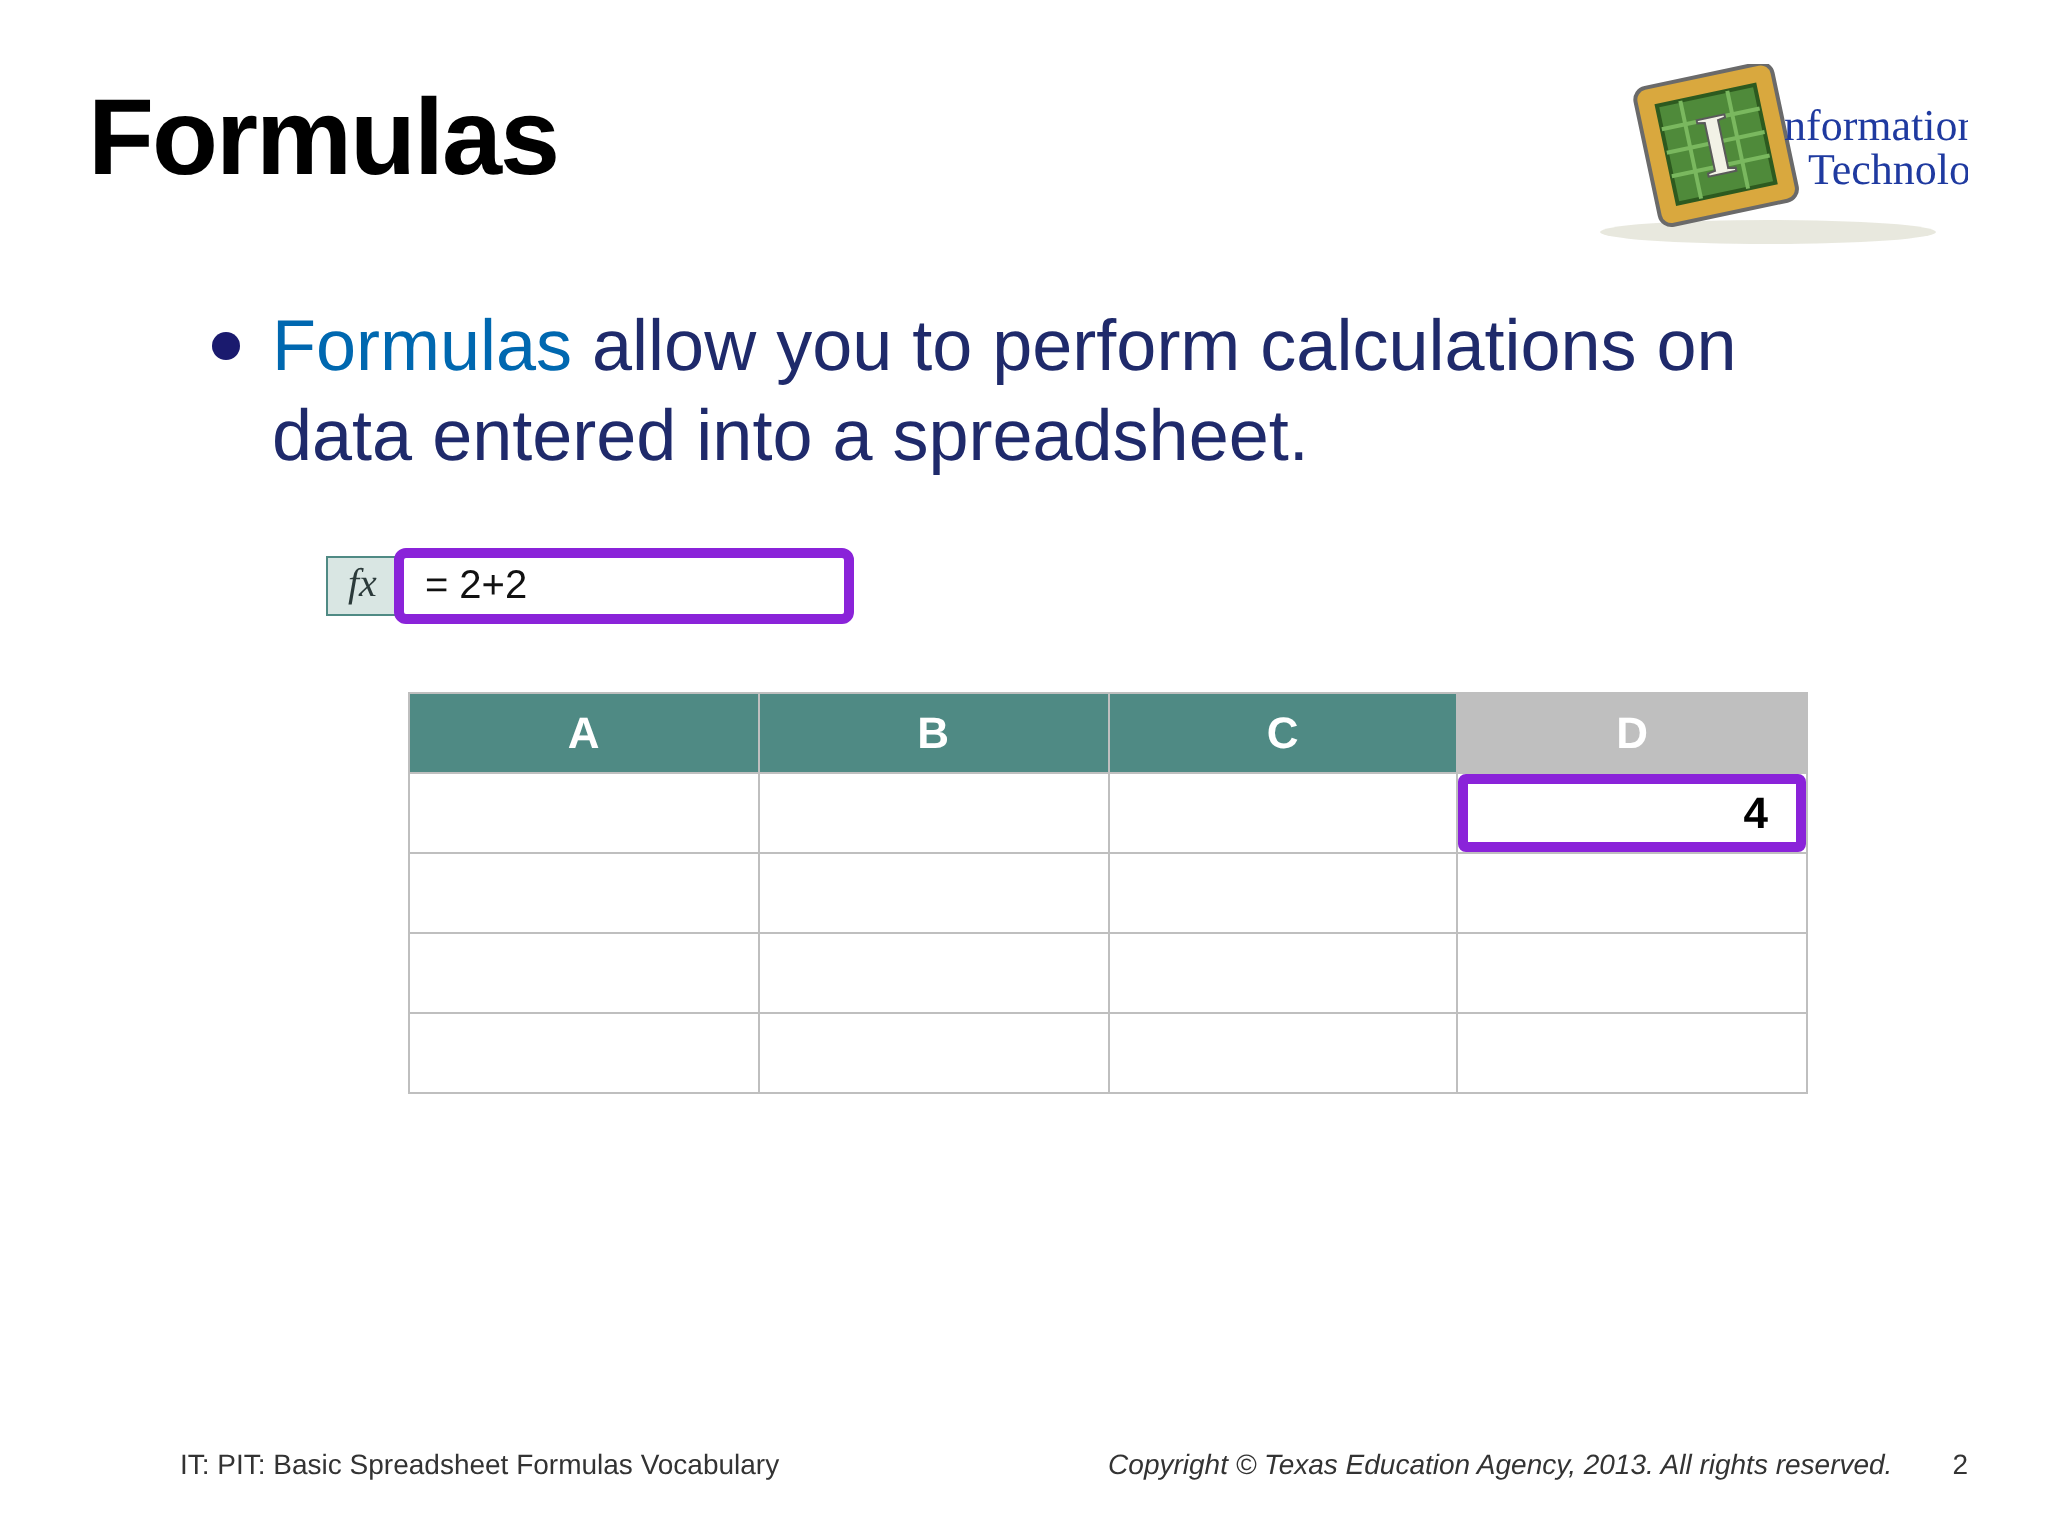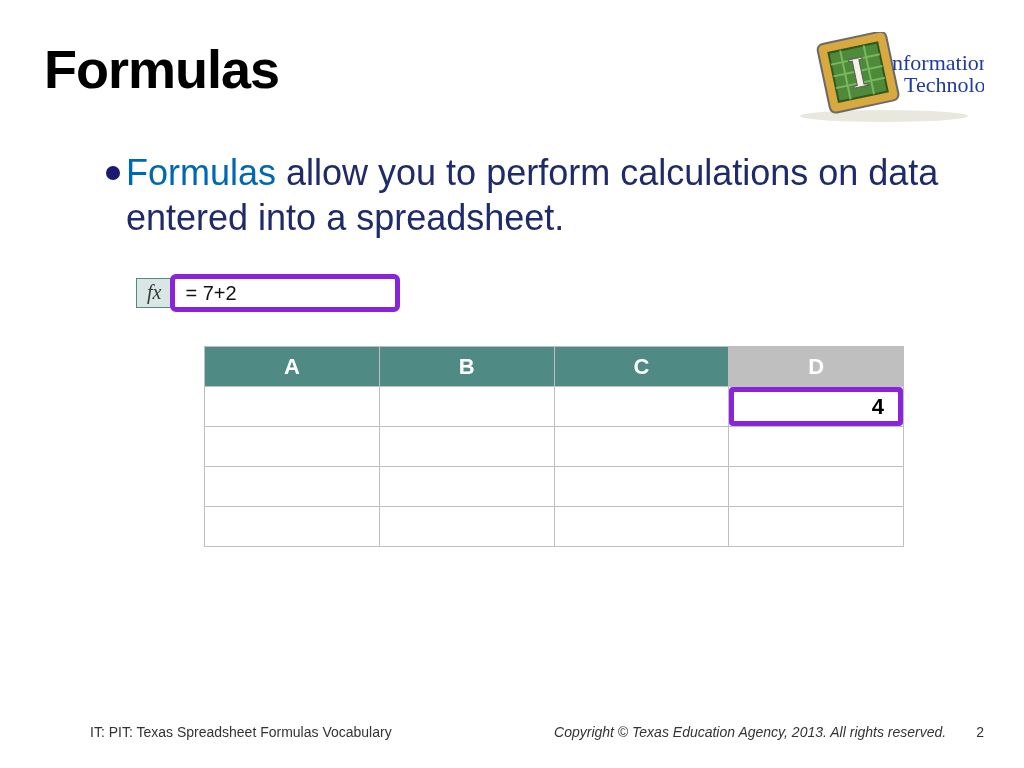--- a/index.html
+++ b/index.html
@@ -35,40 +35,40 @@
   }
   .logo svg { width: 100%; height: 100%; }
   .body-list {
     margin-top: 28px;
     padding-left: 62px;
     padding-right: 40px;
   }
   .bullet-row {
     display: flex;
     align-items: flex-start;
-    gap: 6px;
+    gap: 16px;
     margin-top: 12px;
   }
   .bullet-dot {
     width: 14px;
     height: 14px;
     border-radius: 50%;
     background: #1a1a6e;
     margin-top: 16px;
     flex-shrink: 0;
   }
   .bullet-text {
     font-size: 36px;
     line-height: 1.25;
     color: #1f2a6b;
   }
   .bullet-strong { color: #0068b0; font-weight: normal; }
   .fx-wrap {
     margin-top: 34px;
-    margin-left: 92px;
+    margin-left: 119px;
     display: flex;
     align-items: center;
   }
   .fx-label {
     background: #d9e6e3;
     border: 1px solid #4f8a84;
     font-style: italic;
     font-family: "Times New Roman", serif;
     font-size: 20px;
     color: #2b3a3a;
@@ -178,21 +178,21 @@
     <div class="bullet-row">
       <div class="bullet-dot"></div>
       <div class="bullet-text">
         <span class="bullet-strong">Formulas</span><span> allow you to perform calculations on data entered into a spreadsheet.</span>
       </div>
     </div>
   </div>
 
   <div class="fx-wrap">
     <div class="fx-label">fx</div>
-    <div class="formula-box">= 7+2</div>
+    <div class="formula-box">= 2+2</div>
   </div>
 
   <table class="sheet">
     <thead>
       <tr>
         <th>A</th>
         <th>B</th>
         <th>C</th>
         <th class="sel">D</th>
       </tr>
@@ -221,18 +221,18 @@
       <tr>
         <td></td>
         <td></td>
         <td></td>
         <td></td>
       </tr>
     </tbody>
   </table>
 
   <div class="footer">
-    <div class="left">IT: PIT: Texas Spreadsheet Formulas Vocabulary</div>
+    <div class="left">IT: PIT: Basic Spreadsheet Formulas Vocabulary</div>
     <div class="spacer"></div>
     <div class="right">Copyright © Texas Education Agency, 2013. All rights reserved.</div>
     <div class="page">2</div>
   </div>
 </div>
 
 </body></html>

